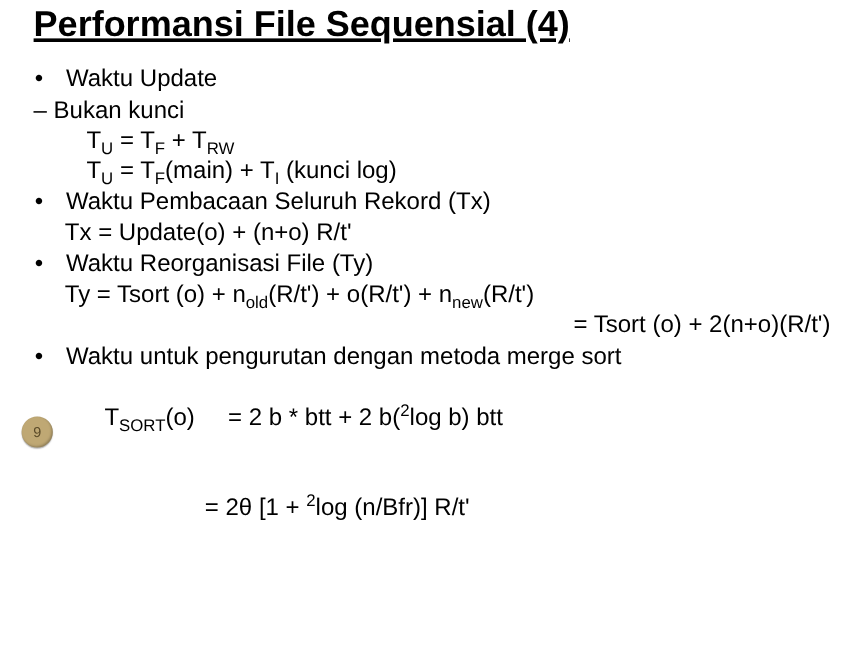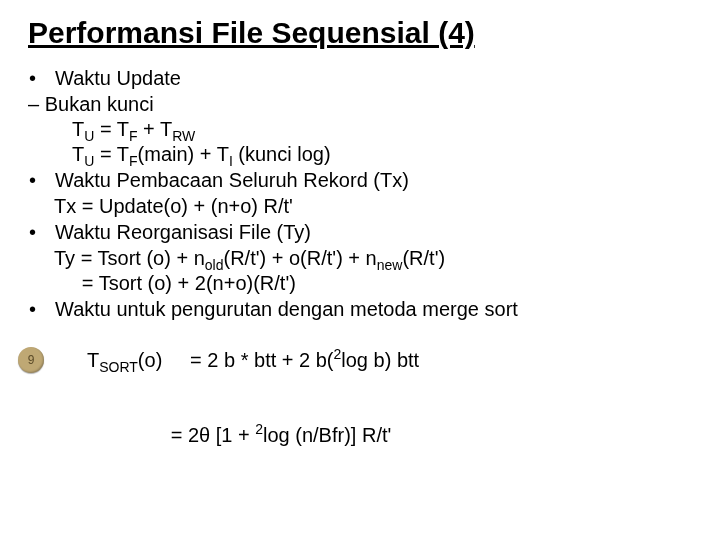--- a/index.html
+++ b/index.html
@@ -10,21 +10,21 @@
     background: #ffffff;
     font-family: Arial, Helvetica, sans-serif;
     color: #000;
     position: relative;
     overflow: hidden;
   }
   .slide {
     box-sizing: border-box;
     width: 720px;
     height: 389px;
-    padding: 14px 28px 0 28px;
+    padding: 2px 28px 0 28px;
     position: relative;
   }
   .title {
     font-size: 30px;
     font-weight: bold;
     text-decoration: underline;
     margin: 2px 0 16px 0;
     letter-spacing: 0px;
   }
   .content {
@@ -108,21 +108,21 @@
     </div>
     <div class="indent2b">Tx = Update(o) + (n+o) R/t'</div>
 
     <div class="bullet">
       <span class="dot"></span>
       <span class="btxt">Waktu Reorganisasi File (Ty)</span>
     </div>
     <div class="indent2b">
       <span>Ty = Tsort (o) + n</span><sub>old</sub><span>(R/t') + o(R/t') + n</span><sub>new</sub><span>(R/t')</span>
     </div>
-    <div class="indent2b" style="white-space: pre;">     = Tsort (o) + 2(n+o)(R/t')</div>
+    <div class="indent2b" style="white-space: pre; text-align: right;">     = Tsort (o) + 2(n+o)(R/t')</div>
 
     <div class="bullet">
       <span class="dot"></span>
       <span class="btxt">Waktu untuk pengurutan dengan metoda merge sort</span>
     </div>
     <div class="indent2b" style="white-space: pre;">
       <span>T</span><sub>SORT</sub><span>(o)     = 2 b * btt + 2 b(</span><sup>2</sup><span>log b) btt</span>
     </div>
     <div class="indent2b" style="white-space: pre;">
       <span>               = 2θ [1 + </span><sup>2</sup><span>log (n/Bfr)] R/t'</span>

